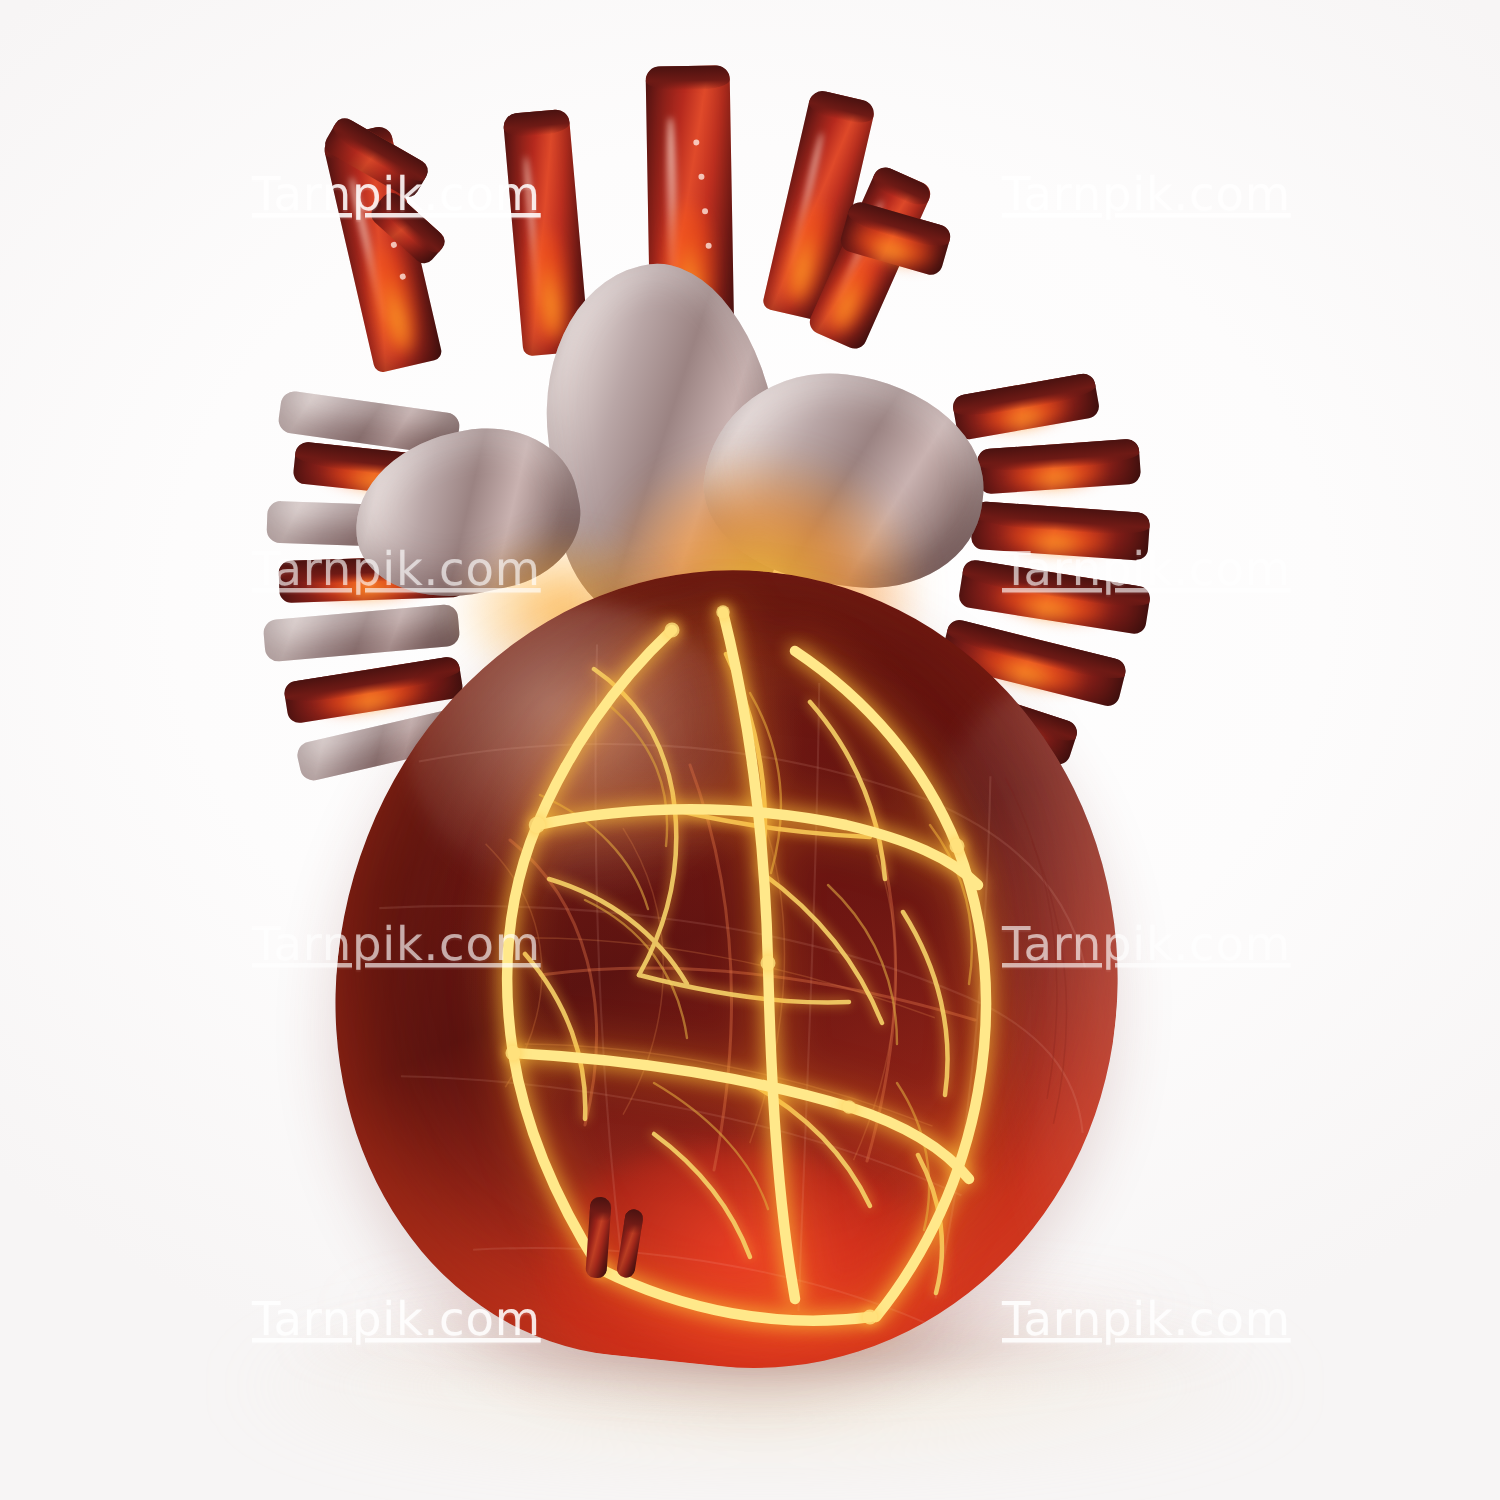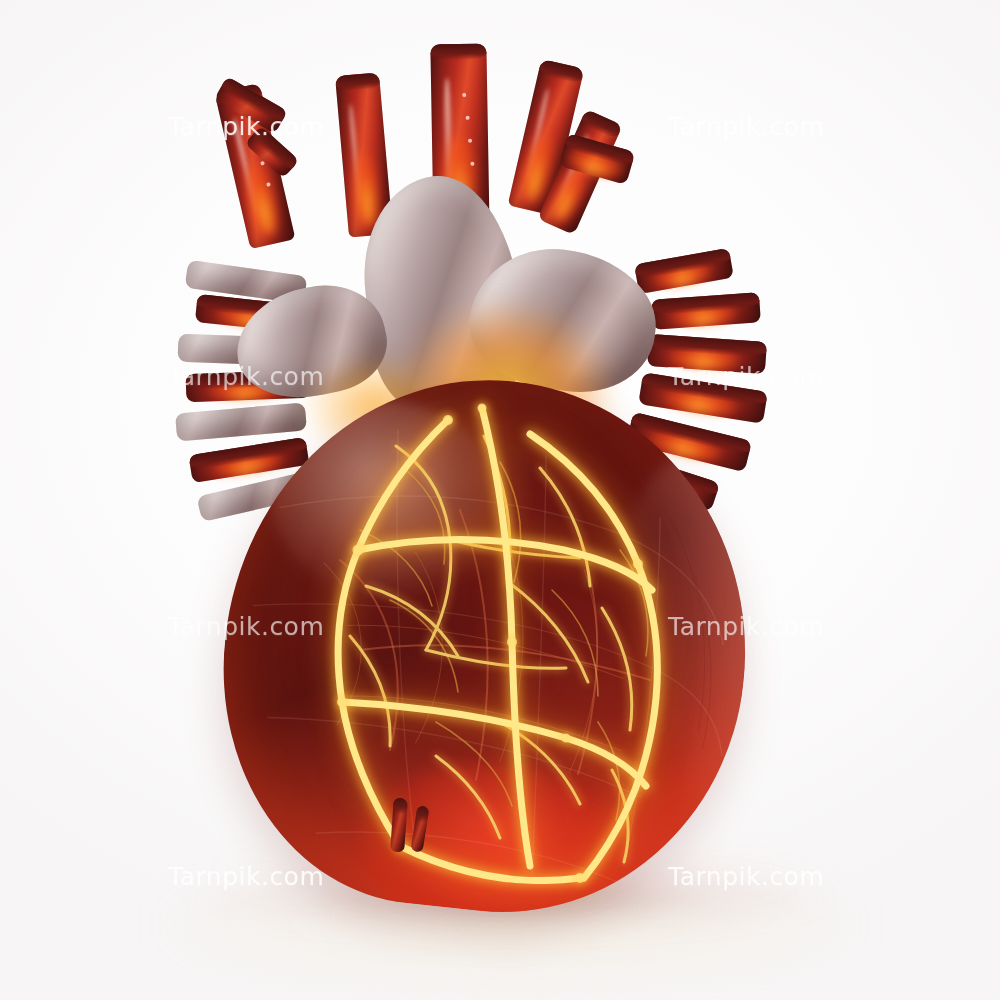--- a/index.html
+++ b/index.html
@@ -136,25 +136,26 @@
     fill:none;stroke:#d8a23f;stroke-linecap:round;stroke-linejoin:round;opacity:.62;
   }
   .coronary .vein{fill:none;stroke:rgba(220,110,70,.42);stroke-linecap:round;}
   .node{fill:#ffe07a;opacity:.85;filter:drop-shadow(0 0 4px rgba(255,190,60,.9));}
 
   
   .wm-layer{position:absolute;inset:0;pointer-events:none;}
   .wm{
     position:absolute;
     font-family:"DejaVu Sans", sans-serif;
-    font-size:25px;font-weight:400;letter-spacing:.5px;
+    font-size:31px;font-weight:400;letter-spacing:.5px;
     color:rgba(255,255,255,.62);
     text-shadow:0 1px 1px rgba(120,110,110,.18);
     white-space:nowrap;
     mix-blend-mode:screen;
+    text-decoration:underline;
   }
   .wm.on-light{color:rgba(244,240,240,.92);text-shadow:0 1px 1px rgba(170,160,160,.25);}
 </style>
 </head>
 <body>
 
 <div id="stage">
 
   <div class="ground-warm"></div>
   <div class="ground-shadow"></div>

